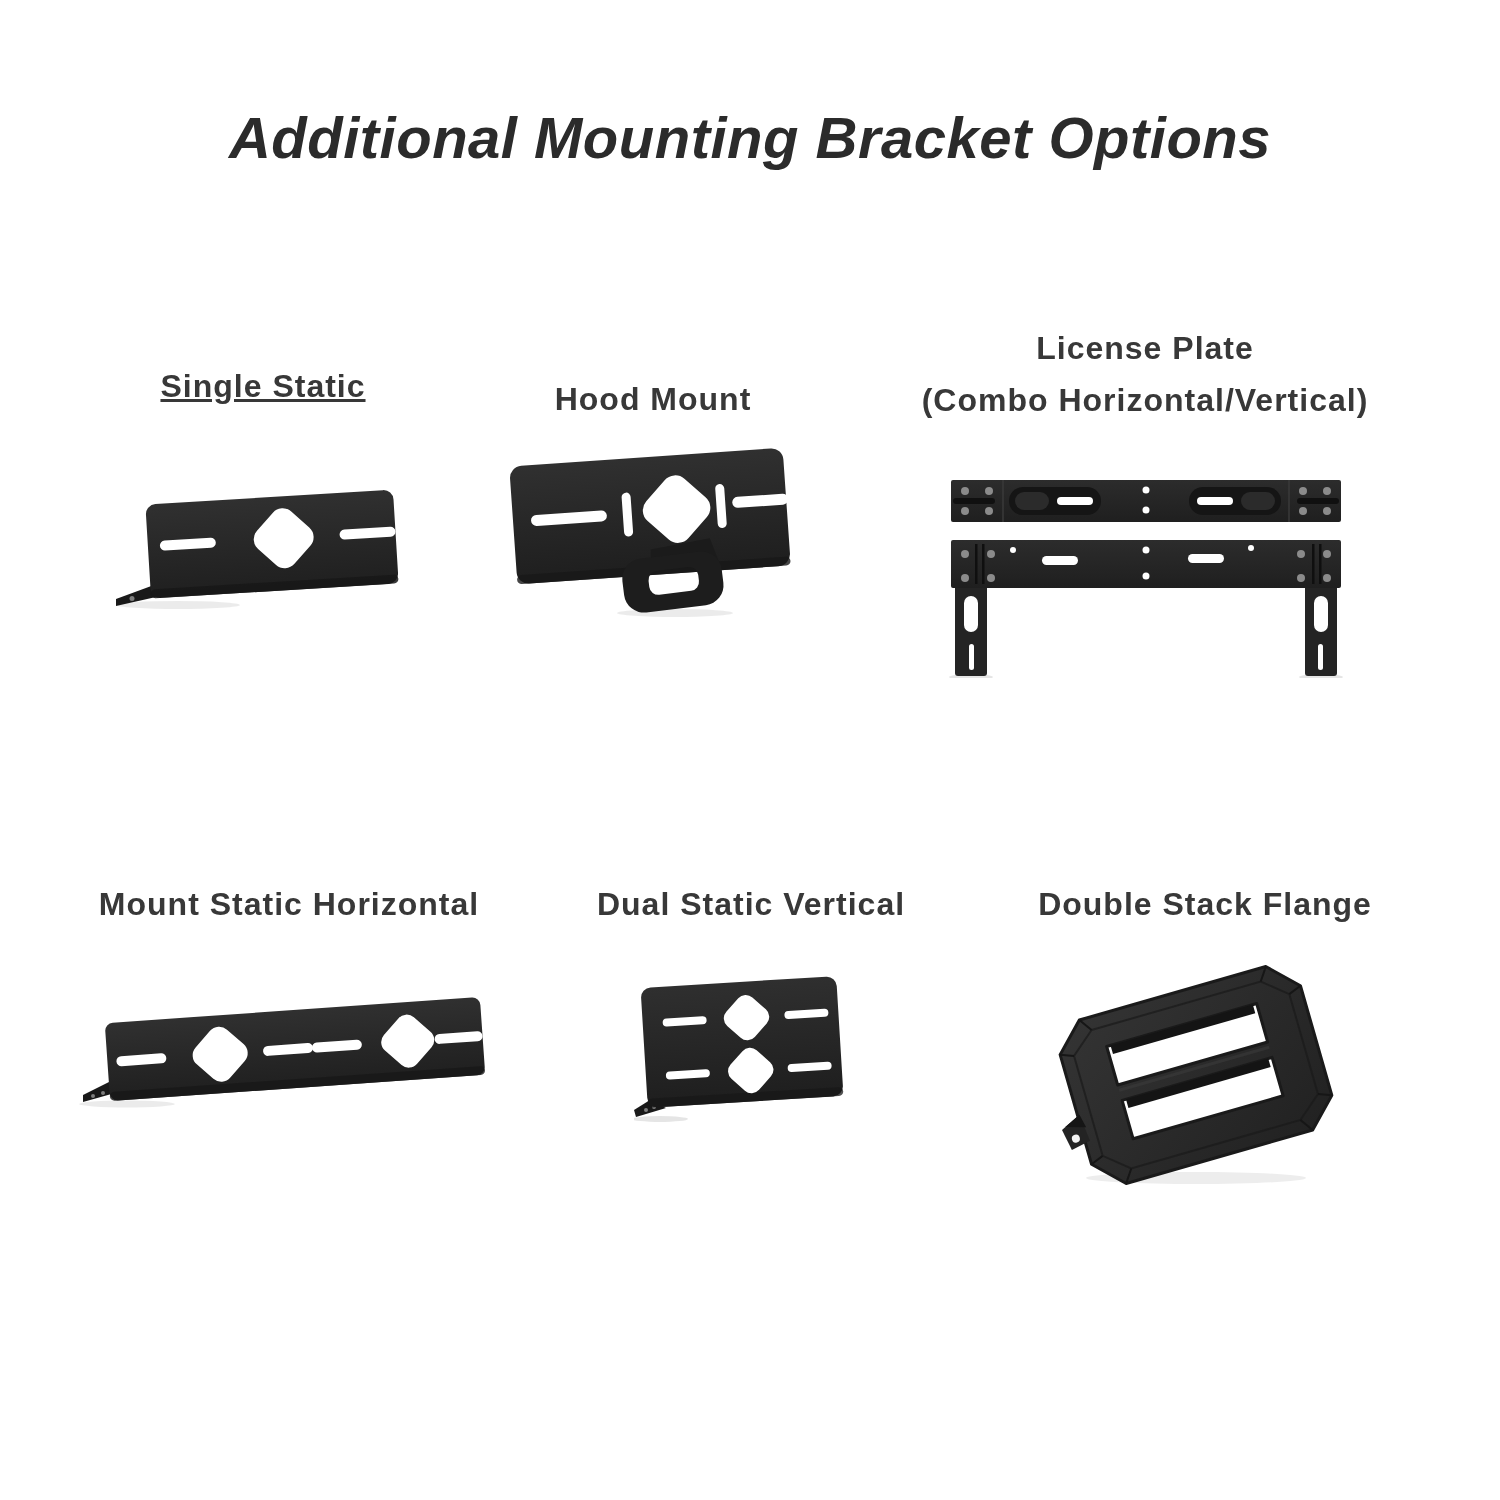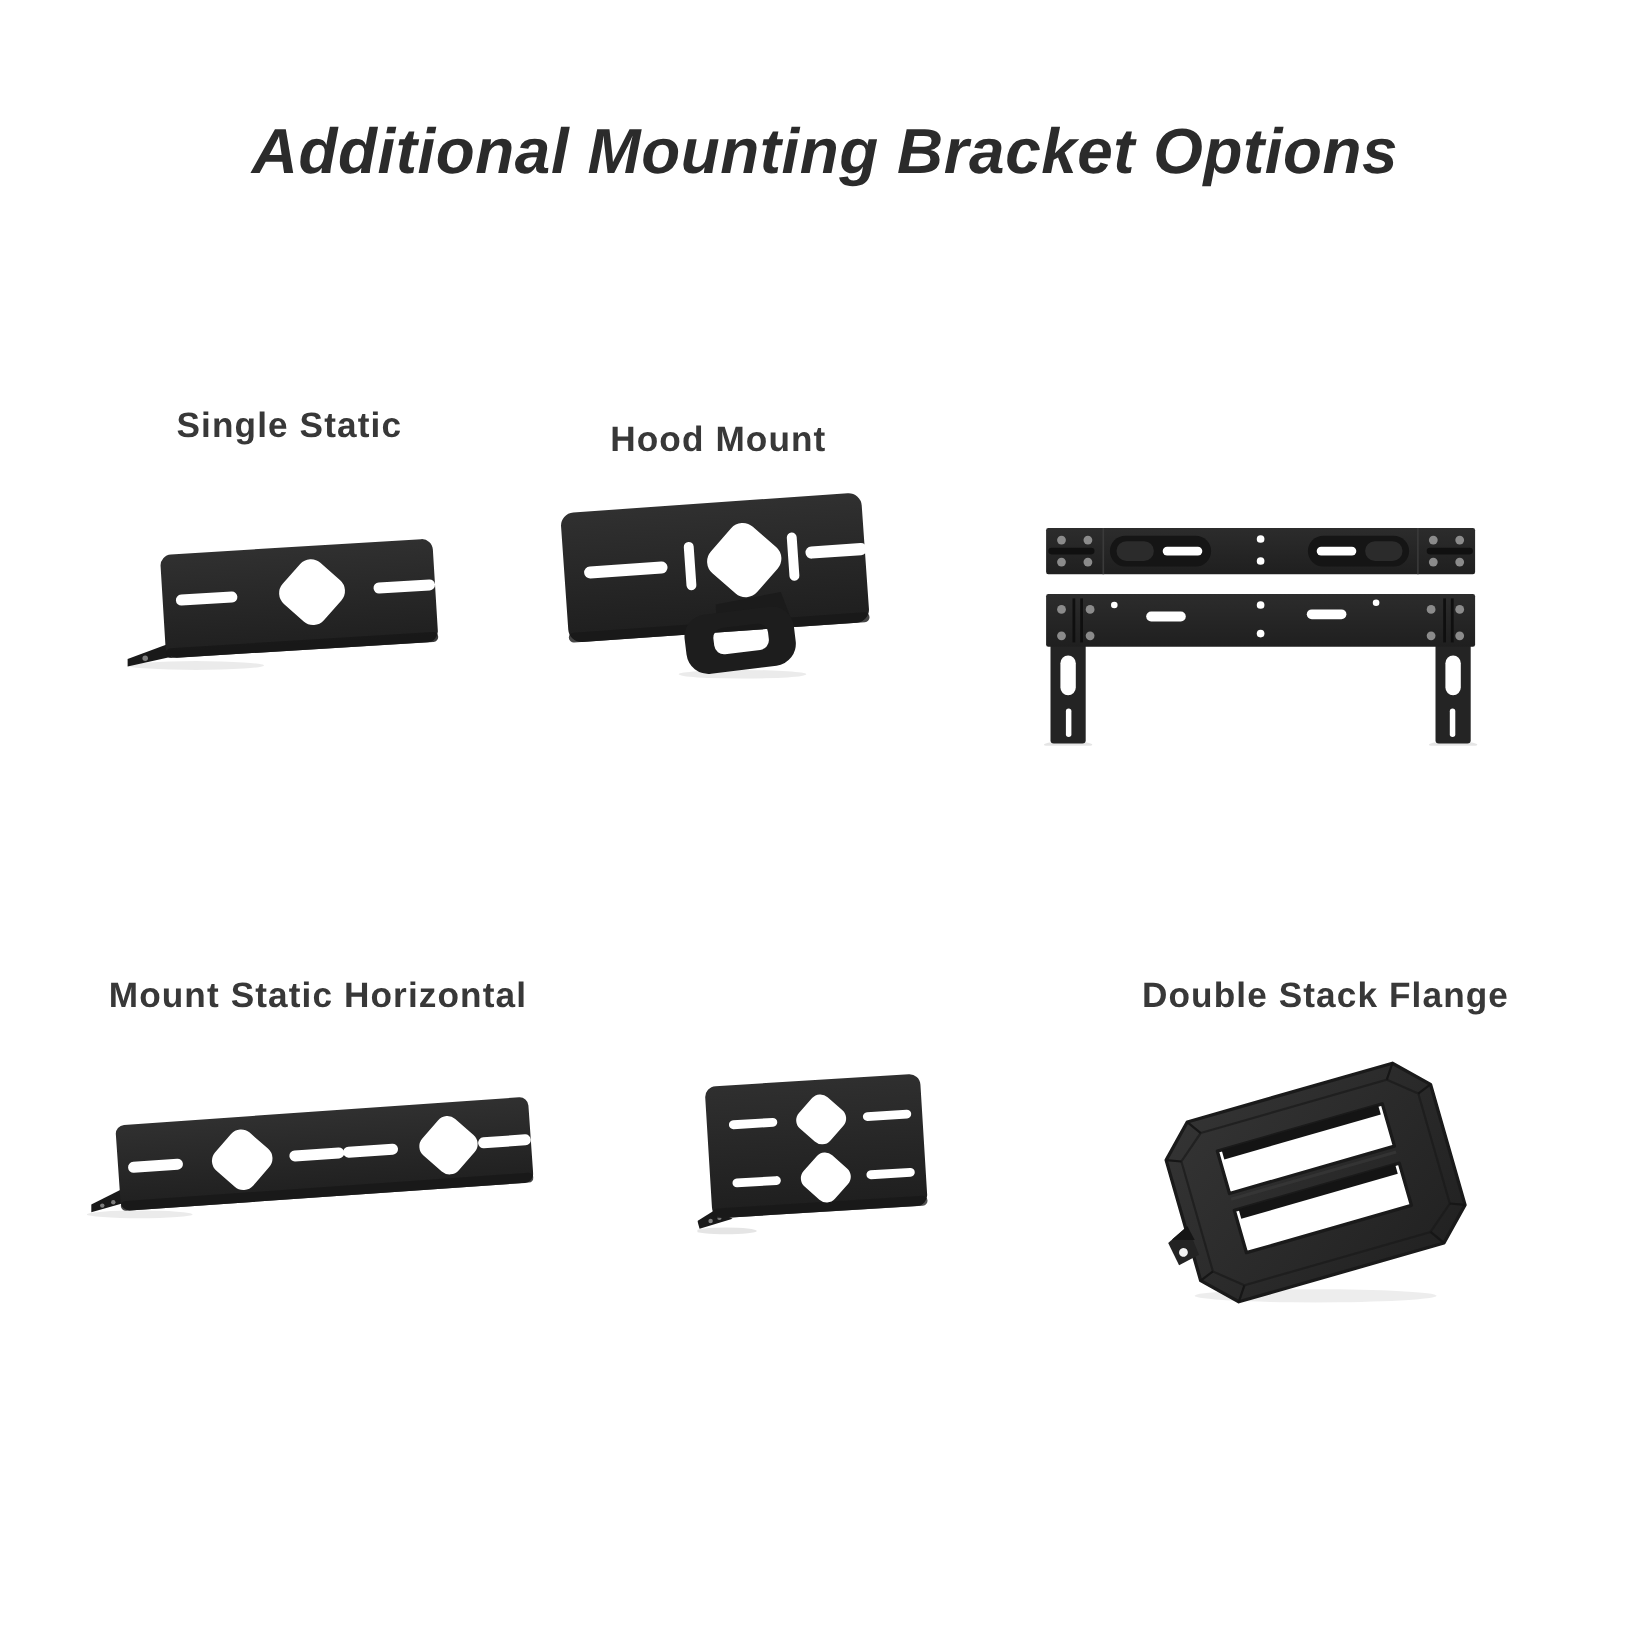--- a/index.html
+++ b/index.html
@@ -16,21 +16,21 @@
     font-size:58px;font-weight:800;font-style:italic;
     color:#2b2b2b;letter-spacing:0.5px;
   }
   .blabel{
     position:absolute;
     text-align:center;
     font-size:32px;font-weight:600;
     color:#383838;letter-spacing:1px;
     line-height:52px;
   }
-  .l-single{left:63px;top:360px;width:400px;}
+  .l-single{left:63px;top:360px;width:400px;text-decoration:underline;}
   .l-hood{left:453px;top:360px;width:400px;margin-top:13px;}
   .l-license{left:865px;top:322px;width:560px;}
   .l-dualh{left:89px;top:878px;width:400px;}
   .l-dualv{left:551px;top:878px;width:400px;}
   .l-flange{left:1005px;top:878px;width:400px;}
   .bimg{position:absolute;}
   .bimg svg{display:block;width:100%;height:100%;}
   .i-single{left:108px;top:483px;width:324px;height:130px;}
   .i-hood{left:505px;top:447px;width:290px;height:170px;}
   .i-license{left:945px;top:478px;width:400px;height:200px;}
@@ -46,20 +46,24 @@
 </style>
 </head>
 <body>
 
 <div class="canvas">
 
   <div class="title">Additional Mounting Bracket Options</div>
 
   <div class="blabel l-single">Single Static</div>
   <div class="blabel l-hood">Hood Mount</div>
+  <div class="blabel l-license">
+    <div>License Plate</div>
+    <div>(Combo Horizontal/Vertical)</div>
+  </div>
 
   <div class="bimg i-single">
     <svg viewBox="0 0 324 130" xmlns="http://www.w3.org/2000/svg">
       <defs>
         <linearGradient id="gss" x1="0" y1="0" x2="0" y2="1">
           <stop offset="0" stop-color="#303030"></stop>
             <stop offset="1" stop-color="#1f1f1f"></stop>
         </linearGradient>
       </defs>
       <ellipse cx="70" cy="122" rx="62" ry="4" fill="#000000" opacity="0.08"></ellipse>
@@ -155,20 +159,21 @@
       <rect x="97" y="78" width="36" height="9" rx="4.5" fill="#ffffff"></rect>
       <rect x="243" y="76" width="36" height="9" rx="4.5" fill="#ffffff"></rect>
       <rect x="19" y="118" width="14" height="36" rx="7" fill="#ffffff"></rect>
       <rect x="24" y="166" width="5" height="26" rx="2.5" fill="#ffffff"></rect>
       <rect x="369" y="118" width="14" height="36" rx="7" fill="#ffffff"></rect>
       <rect x="373" y="166" width="5" height="26" rx="2.5" fill="#ffffff"></rect>
     </svg>
   </div>
 
   <div class="blabel l-dualh">Mount Static Horizontal</div>
+  <div class="blabel l-dualv">Dual Static Vertical</div>
   <div class="blabel l-flange">Double Stack Flange</div>
 
   <div class="bimg i-dualh">
     <svg viewBox="0 0 406 125" xmlns="http://www.w3.org/2000/svg">
       <defs>
         <linearGradient id="gdh" x1="0" y1="0" x2="0" y2="1">
           <stop offset="0" stop-color="#303030"></stop>
             <stop offset="1" stop-color="#1f1f1f"></stop>
         </linearGradient>
       </defs>

